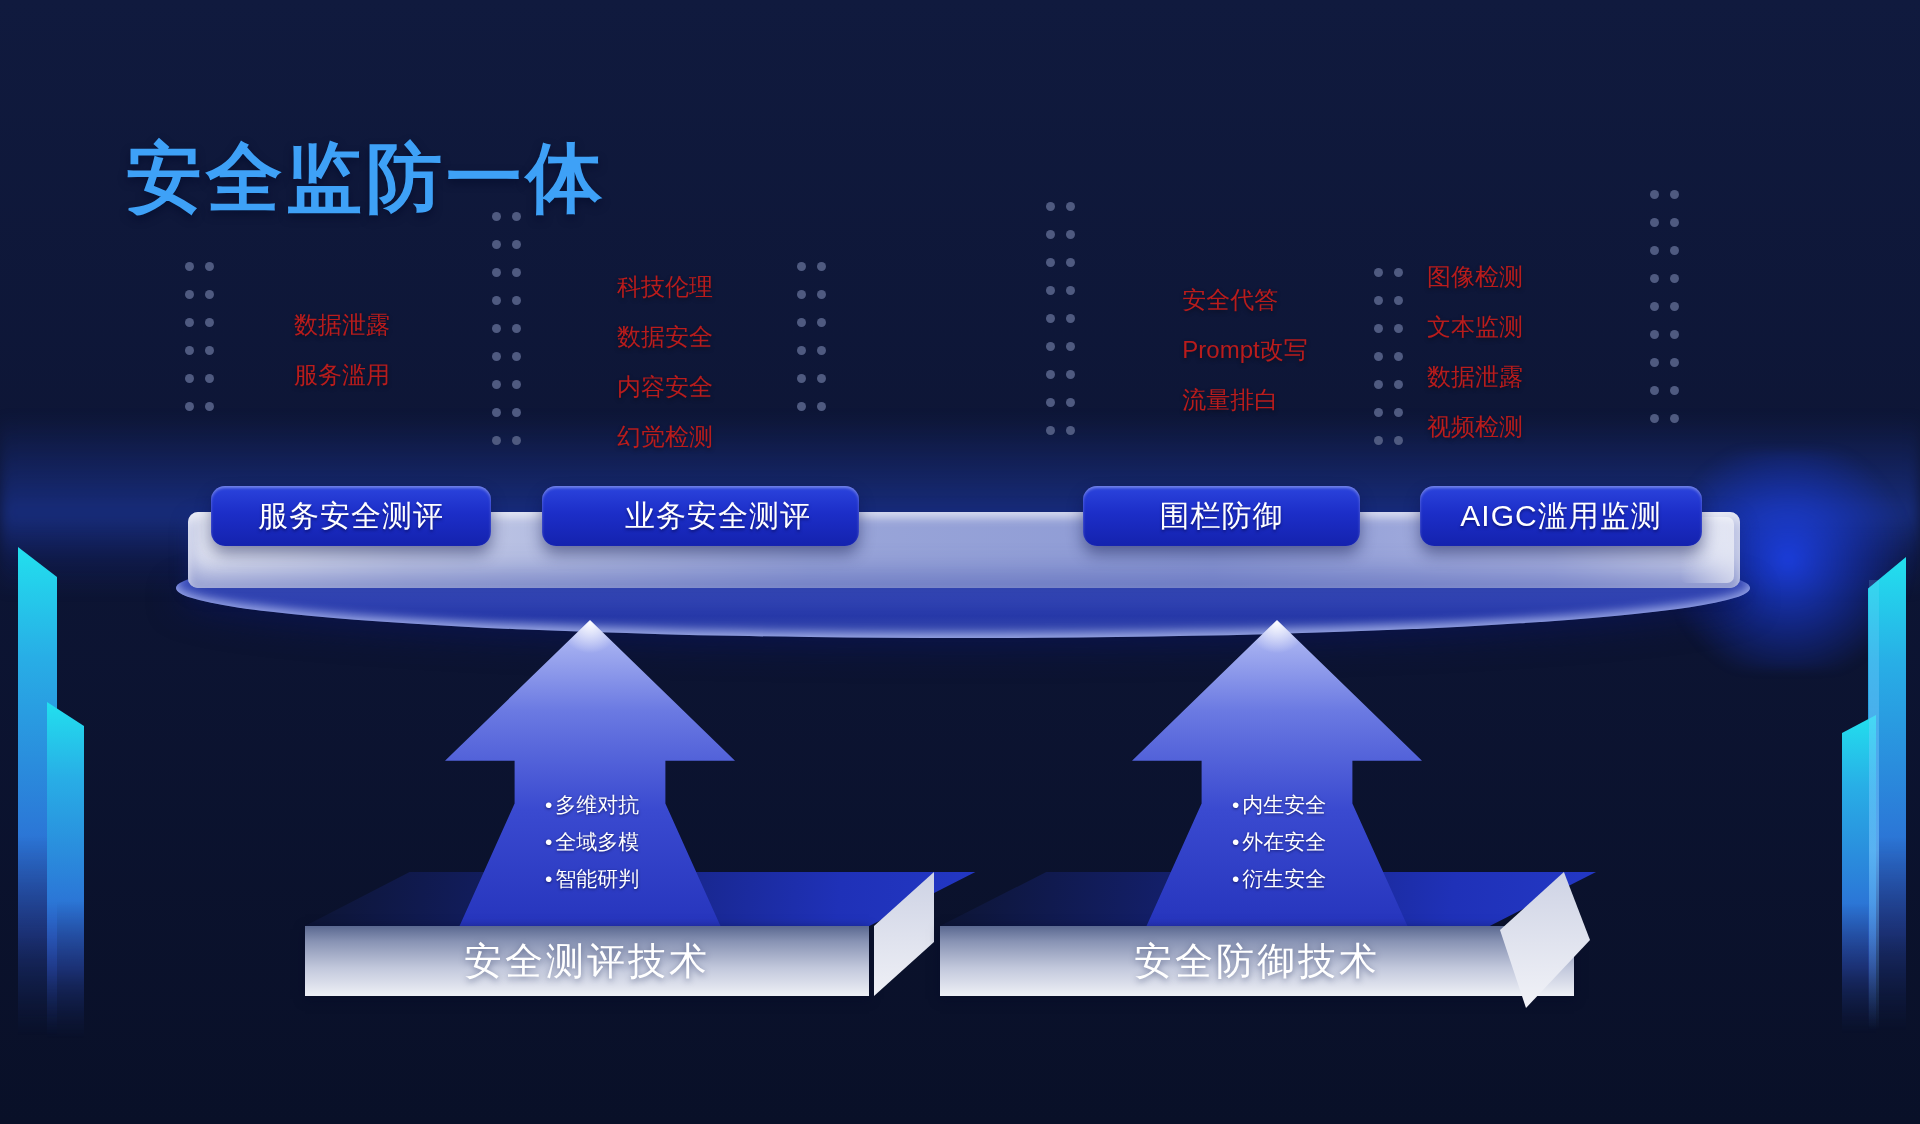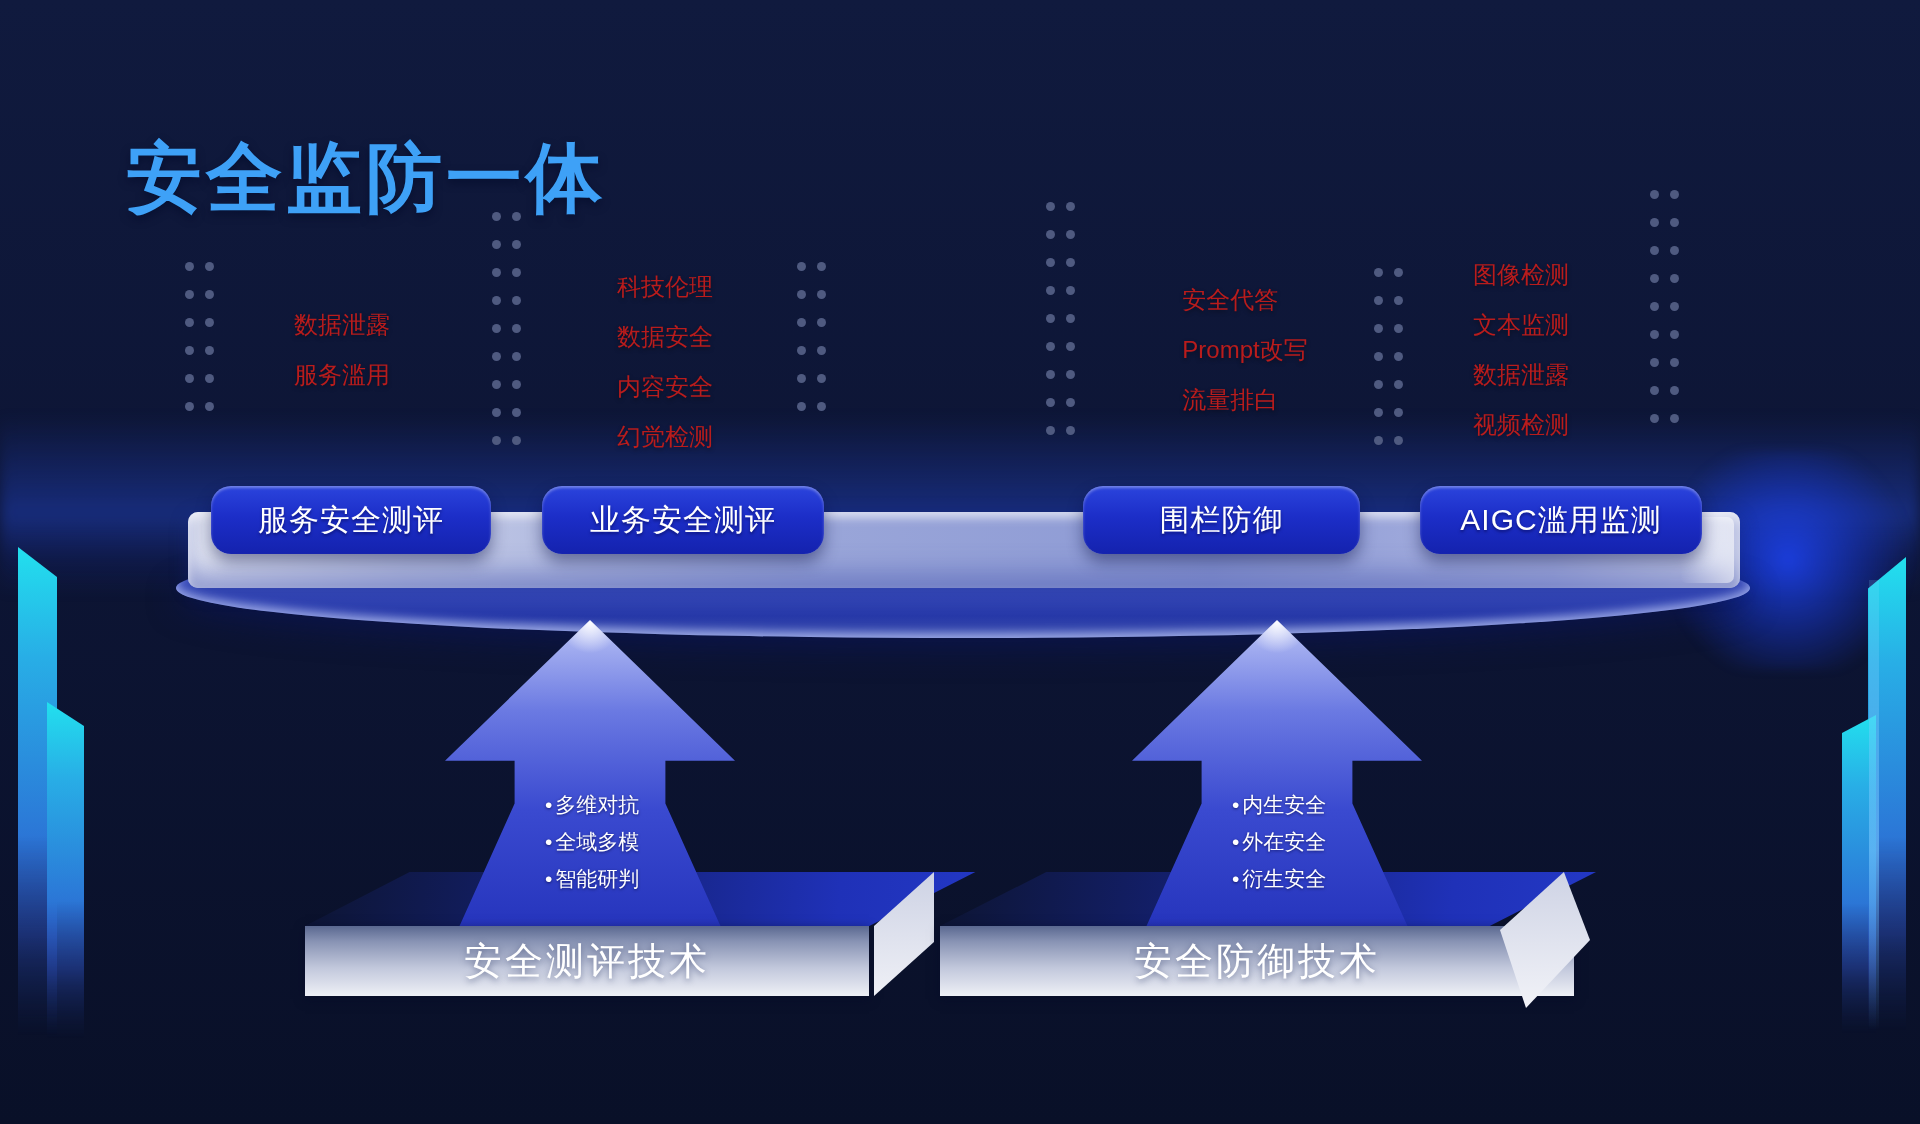--- a/index.html
+++ b/index.html
@@ -36,21 +36,21 @@
   .tray-dish{left:176px;top:538px;width:1574px;height:100px;border-radius:50%;
     background:linear-gradient(180deg,#6B7BD8 0%,#4355C4 40%,#2638A8 78%,#3D4FAE 100%);
     box-shadow:inset 0 -5px 10px rgba(205,215,255,.65),0 10px 30px rgba(10,20,90,.6);}
   .tray-bar{left:188px;top:512px;width:1552px;height:76px;border-radius:10px;
     background:linear-gradient(90deg,#E8EBF5 0%,#C3CAE6 14%,#9AA6D9 40%,#8C99D4 66%,#A9B2E0 88%,#D5DAEE 100%);
     box-shadow:inset 0 6px 10px rgba(255,255,255,.65),inset 0 -16px 24px rgba(80,95,180,.55),0 4px 18px rgba(20,40,140,.4);}
   .tray-bar::after{content:'';position:absolute;right:6px;top:5px;bottom:5px;width:54px;border-radius:7px;
     background:linear-gradient(90deg,rgba(255,255,255,0),rgba(255,255,255,.55));}
 
   
-  .cap-btn{top:486px;height:68px;border-radius:20px;display:flex;align-items:center;justify-content:center;
+  .cap-btn{top:486px;height:60px;border-radius:14px;display:flex;align-items:center;justify-content:center;
     background:linear-gradient(180deg,#2B44DD 0%,#1C2EC8 45%,#1422AE 100%);
     box-shadow:0 8px 16px rgba(8,16,70,.45),inset 0 2px 3px rgba(255,255,255,.35);}
   .cap-btn span{color:#FFFFFF;font-size:30px;letter-spacing:1px;white-space:nowrap;
     text-shadow:0 2px 3px rgba(0,0,60,.5);}
 
   
   .big-arrow{width:290px;height:306px;
     clip-path:polygon(50% 0,100% 46%,76% 46%,76% 60%,95% 100%,5% 100%,24% 60%,24% 46%,0 46%);
     background:
       radial-gradient(circle at 50% 1%,rgba(255,255,255,.95) 0,rgba(255,255,255,0) 9%),
@@ -215,40 +215,40 @@
   <div>科技伦理</div>
   <div>数据安全</div>
   <div>内容安全</div>
   <div>幻觉检测</div>
 </div>
 <div class="abs threat-group" style="left:1210px;top:275px;margin-left:35px;">
   <div>安全代答</div>
   <div>Prompt改写</div>
   <div>流量排白</div>
 </div>
-<div class="abs threat-group" style="left:1521px;top:252px;font-family:Liberation Mono, monospace;">
+<div class="abs threat-group" style="left:1475px;top:252px;">
   <div>图像检测</div>
   <div>文本监测</div>
   <div>数据泄露</div>
   <div>视频检测</div>
 </div>
 
 <div class="abs pillar pillar-l1"></div>
 <div class="abs pillar pillar-l2"></div>
 <div class="abs pillar pillar-r1"></div>
 <div class="abs pillar pillar-r2"></div>
 <div class="abs pillar-strip"></div>
 
 <div class="abs tray-dish"></div>
 <div class="abs tray-bar"></div>
 
 <div class="abs cap-btn" style="left:211px;width:280px;">
   <span>服务安全测评</span>
 </div>
-<div class="abs cap-btn" style="left:542px;width:282px;">
+<div class="abs cap-btn" style="left:542px;width:282px;padding-left:35px;">
   <span>业务安全测评</span>
 </div>
 <div class="abs cap-btn" style="left:1083px;width:277px;">
   <span>围栏防御</span>
 </div>
 <div class="abs cap-btn" style="left:1420px;width:282px;">
   <span>AIGC滥用监测</span>
 </div>
 
 <div class="abs p-top p-top1"></div>

